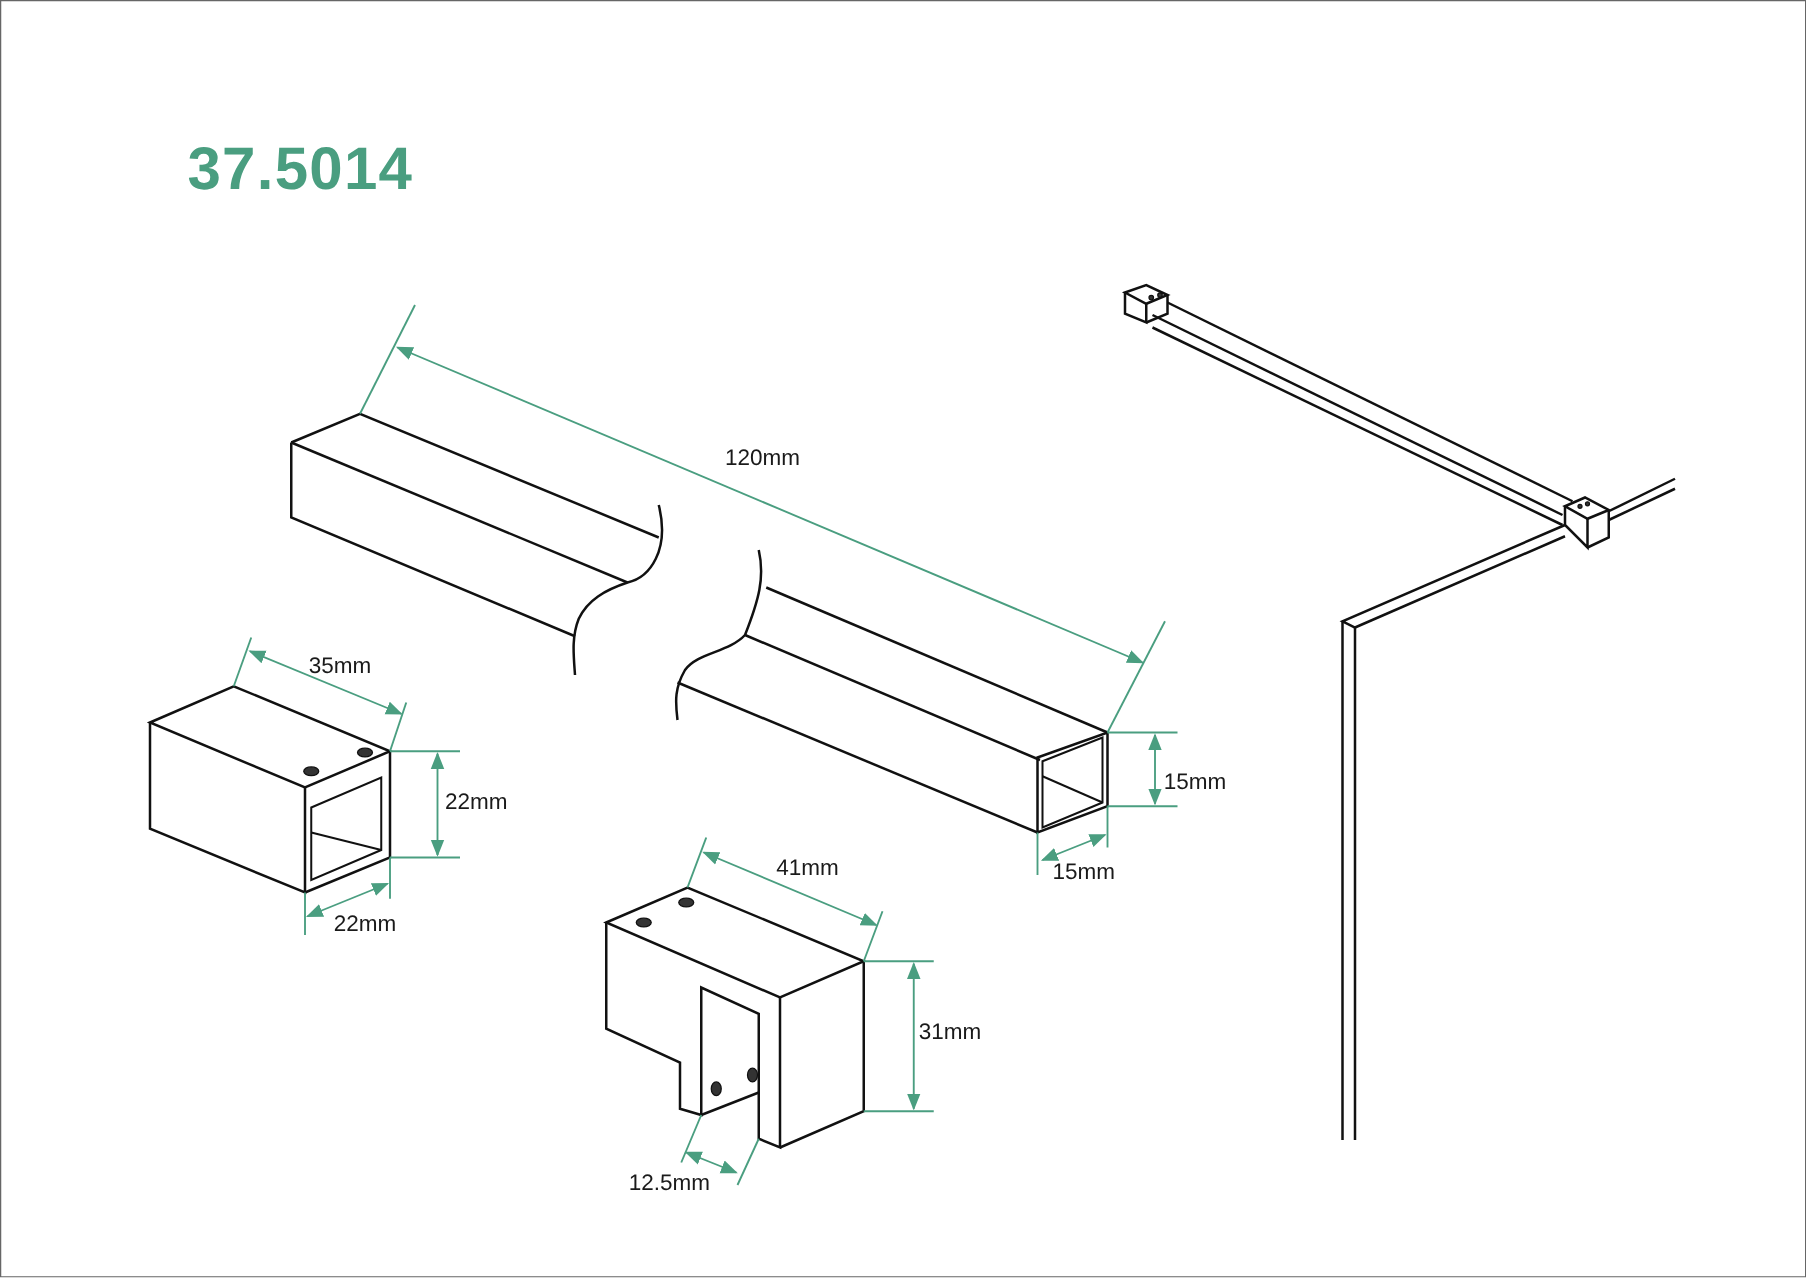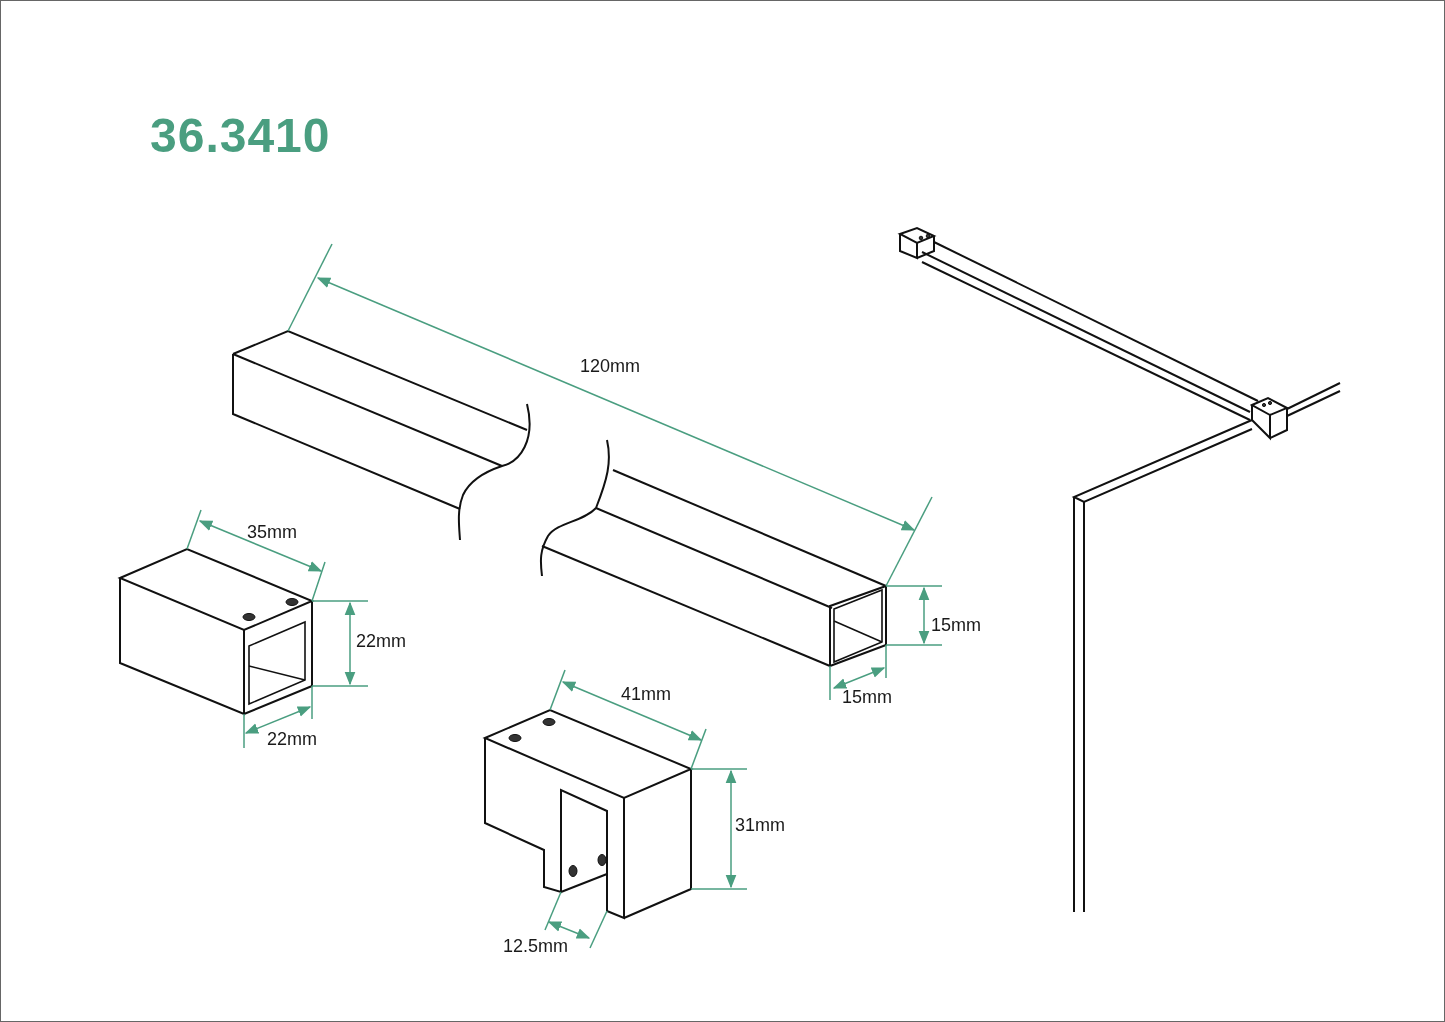--- a/index.html
+++ b/index.html
@@ -12,21 +12,21 @@
     .dim { fill: none; stroke: #4a9e80; stroke-width: 1.5; }
     .arrow { fill: #4a9e80; }
     .lbl { font-family: "Liberation Sans", sans-serif; font-size: 18px; fill: #1a1a1a; }
     .hole { fill: #333; stroke: #111; stroke-width: 1; }
   </style>
 </head>
 <body>
 
 <div class="frame"></div>
 
-<div class="title">36.3410</div>
+<div class="title">37.5014</div>
 
 <svg class="drawing" width="1445" height="1022" viewBox="0 0 1445 1022">
   <defs>
     <marker id="ah" viewBox="0 0 10 10" refX="9" refY="5" markerWidth="9" markerHeight="9" orient="auto-start-reverse">
       <path d="M0,1 L10,5 L0,9 z" class="arrow"></path>
     </marker>
   </defs>
 
   <g>
 

